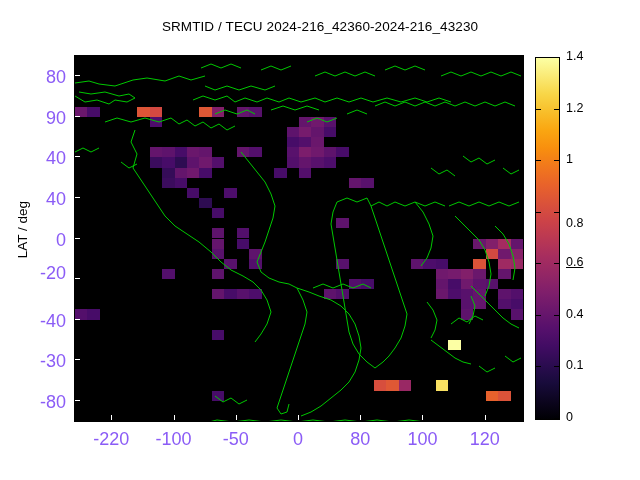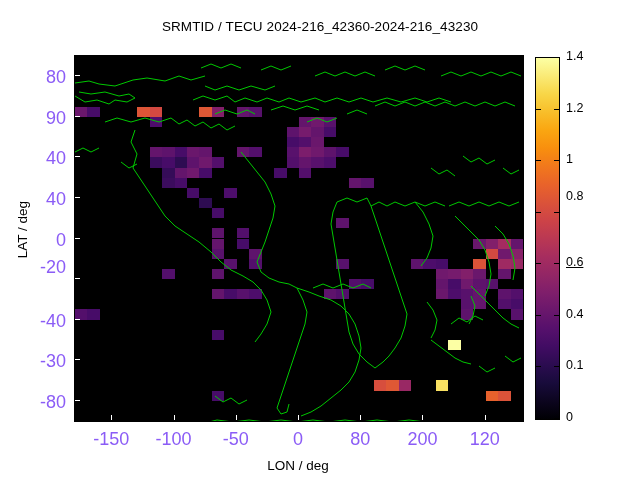--- a/index.html
+++ b/index.html
@@ -302,63 +302,62 @@
       <div class="tick-label ytick-label" style="left: 16px; top: 67.2778px; width: 50px;">80</div>
       <div class="tickmark" style="left: 75px; top: 75.2778px; width: 5px; height: 1px;"></div>
       <div class="tick-label ytick-label" style="left: 16px; top: 107.833px; width: 50px;">90</div>
       <div class="tickmark" style="left: 75px; top: 115.833px; width: 5px; height: 1px;"></div>
       <div class="tick-label ytick-label" style="left: 16px; top: 148.389px; width: 50px;">40</div>
       <div class="tickmark" style="left: 75px; top: 156.389px; width: 5px; height: 1px;"></div>
       <div class="tick-label ytick-label" style="left: 16px; top: 188.944px; width: 50px;">40</div>
       <div class="tickmark" style="left: 75px; top: 196.944px; width: 5px; height: 1px;"></div>
       <div class="tick-label ytick-label" style="left: 16px; top: 229.5px; width: 50px;">0</div>
       <div class="tickmark" style="left: 75px; top: 237.5px; width: 5px; height: 1px;"></div>
-      <div class="tick-label ytick-label" style="left: 16px; top: 257px; width: 50px;">-20</div>
+      <div class="tick-label ytick-label" style="left: 16px; top: 263px; width: 50px;">-20</div>
       <div class="tickmark" style="left: 75px; top: 278.056px; width: 5px; height: 1px;"></div>
       <div class="tick-label ytick-label" style="left: 16px; top: 310.611px; width: 50px;">-40</div>
       <div class="tickmark" style="left: 75px; top: 318.611px; width: 5px; height: 1px;"></div>
       <div class="tick-label ytick-label" style="left: 16px; top: 351.167px; width: 50px;">-30</div>
       <div class="tickmark" style="left: 75px; top: 359.167px; width: 5px; height: 1px;"></div>
       <div class="tick-label ytick-label" style="left: 16px; top: 391.722px; width: 50px;">-80</div>
       <div class="tickmark" style="left: 75px; top: 399.722px; width: 5px; height: 1px;"></div>
     </div>
   <div id="x-ticks">
-      <div class="tick-label xtick-label" style="left: 81.3333px; top: 429px; width: 60px;">-150</div>
+      <div class="tick-label xtick-label" style="left: 81.3333px; top: 429px; width: 60px;">-220</div>
       <div class="tickmark" style="left: 111.333px; top: 415px; width: 1px; height: 5px;"></div>
       <div class="tick-label xtick-label" style="left: 143.556px; top: 429px; width: 60px;">-100</div>
       <div class="tickmark" style="left: 173.556px; top: 415px; width: 1px; height: 5px;"></div>
       <div class="tick-label xtick-label" style="left: 205.778px; top: 429px; width: 60px;">-50</div>
       <div class="tickmark" style="left: 235.778px; top: 415px; width: 1px; height: 5px;"></div>
       <div class="tick-label xtick-label" style="left: 268px; top: 429px; width: 60px;">0</div>
       <div class="tickmark" style="left: 298px; top: 415px; width: 1px; height: 5px;"></div>
       <div class="tick-label xtick-label" style="left: 330.222px; top: 429px; width: 60px;">80</div>
       <div class="tickmark" style="left: 360.222px; top: 415px; width: 1px; height: 5px;"></div>
-      <div class="tick-label xtick-label" style="left: 392.444px; top: 429px; width: 60px;">200</div>
+      <div class="tick-label xtick-label" style="left: 392.444px; top: 429px; width: 60px;">100</div>
       <div class="tickmark" style="left: 422.444px; top: 415px; width: 1px; height: 5px;"></div>
       <div class="tick-label xtick-label" style="left: 454.667px; top: 429px; width: 60px;">120</div>
       <div class="tickmark" style="left: 484.667px; top: 415px; width: 1px; height: 5px;"></div>
     </div>
 
-  <div id="xlabel">LON / deg</div>
   <div id="ylabel">LAT / deg</div>
 
   <div id="colorbar-frame">
     <div id="colorbar-gradient" style="background: linear-gradient(to top, rgb(0, 0, 4) 0%, rgb(12, 5, 31) 5%, rgb(24, 11, 59) 10%, rgb(43, 12, 80) 15%, rgb(65, 12, 99) 20%, rgb(86, 16, 108) 25%, rgb(106, 23, 108) 30%, rgb(127, 30, 107) 35%, rgb(147, 38, 101) 40%, rgb(167, 45, 95) 45%, rgb(186, 56, 83) 50%, rgb(205, 67, 71) 55%, rgb(219, 83, 57) 60%, rgb(233, 99, 42) 65%, rgb(241, 120, 28) 70%, rgb(248, 143, 14) 75%, rgb(250, 166, 17) 80%, rgb(248, 190, 42) 85%, rgb(248, 214, 71) 90%, rgb(250, 234, 118) 95%, rgb(252, 255, 164) 100%);"></div>
   </div>
   <div id="cb-ticks">
       <div class="cb-tick-label" style="top: 49px;">1.4</div>
       <div class="cb-tickmark" style="left: 536px; top: 57px;"></div>
       <div class="cb-tickmark" style="left: 554px; top: 57px;"></div>
       <div class="cb-tick-label" style="top: 100.571px;">1.2</div>
       <div class="cb-tickmark" style="left: 536px; top: 108.571px;"></div>
       <div class="cb-tickmark" style="left: 554px; top: 108.571px;"></div>
       <div class="cb-tick-label" style="top: 152.143px;">1</div>
       <div class="cb-tickmark" style="left: 536px; top: 160.143px;"></div>
       <div class="cb-tickmark" style="left: 554px; top: 160.143px;"></div>
-      <div class="cb-tick-label" style="top: 189px;">0.8</div>
+      <div class="cb-tick-label" style="top: 216px;">0.8</div>
       <div class="cb-tickmark" style="left: 536px; top: 211.714px;"></div>
       <div class="cb-tickmark" style="left: 554px; top: 211.714px;"></div>
       <div class="cb-tick-label" style="top: 255.286px; text-decoration: underline;">0.6</div>
       <div class="cb-tickmark" style="left: 536px; top: 263.286px;"></div>
       <div class="cb-tickmark" style="left: 554px; top: 263.286px;"></div>
       <div class="cb-tick-label" style="top: 306.857px;">0.4</div>
       <div class="cb-tickmark" style="left: 536px; top: 314.857px;"></div>
       <div class="cb-tickmark" style="left: 554px; top: 314.857px;"></div>
       <div class="cb-tick-label" style="top: 358.429px;">0.1</div>
       <div class="cb-tickmark" style="left: 536px; top: 366.429px;"></div>

